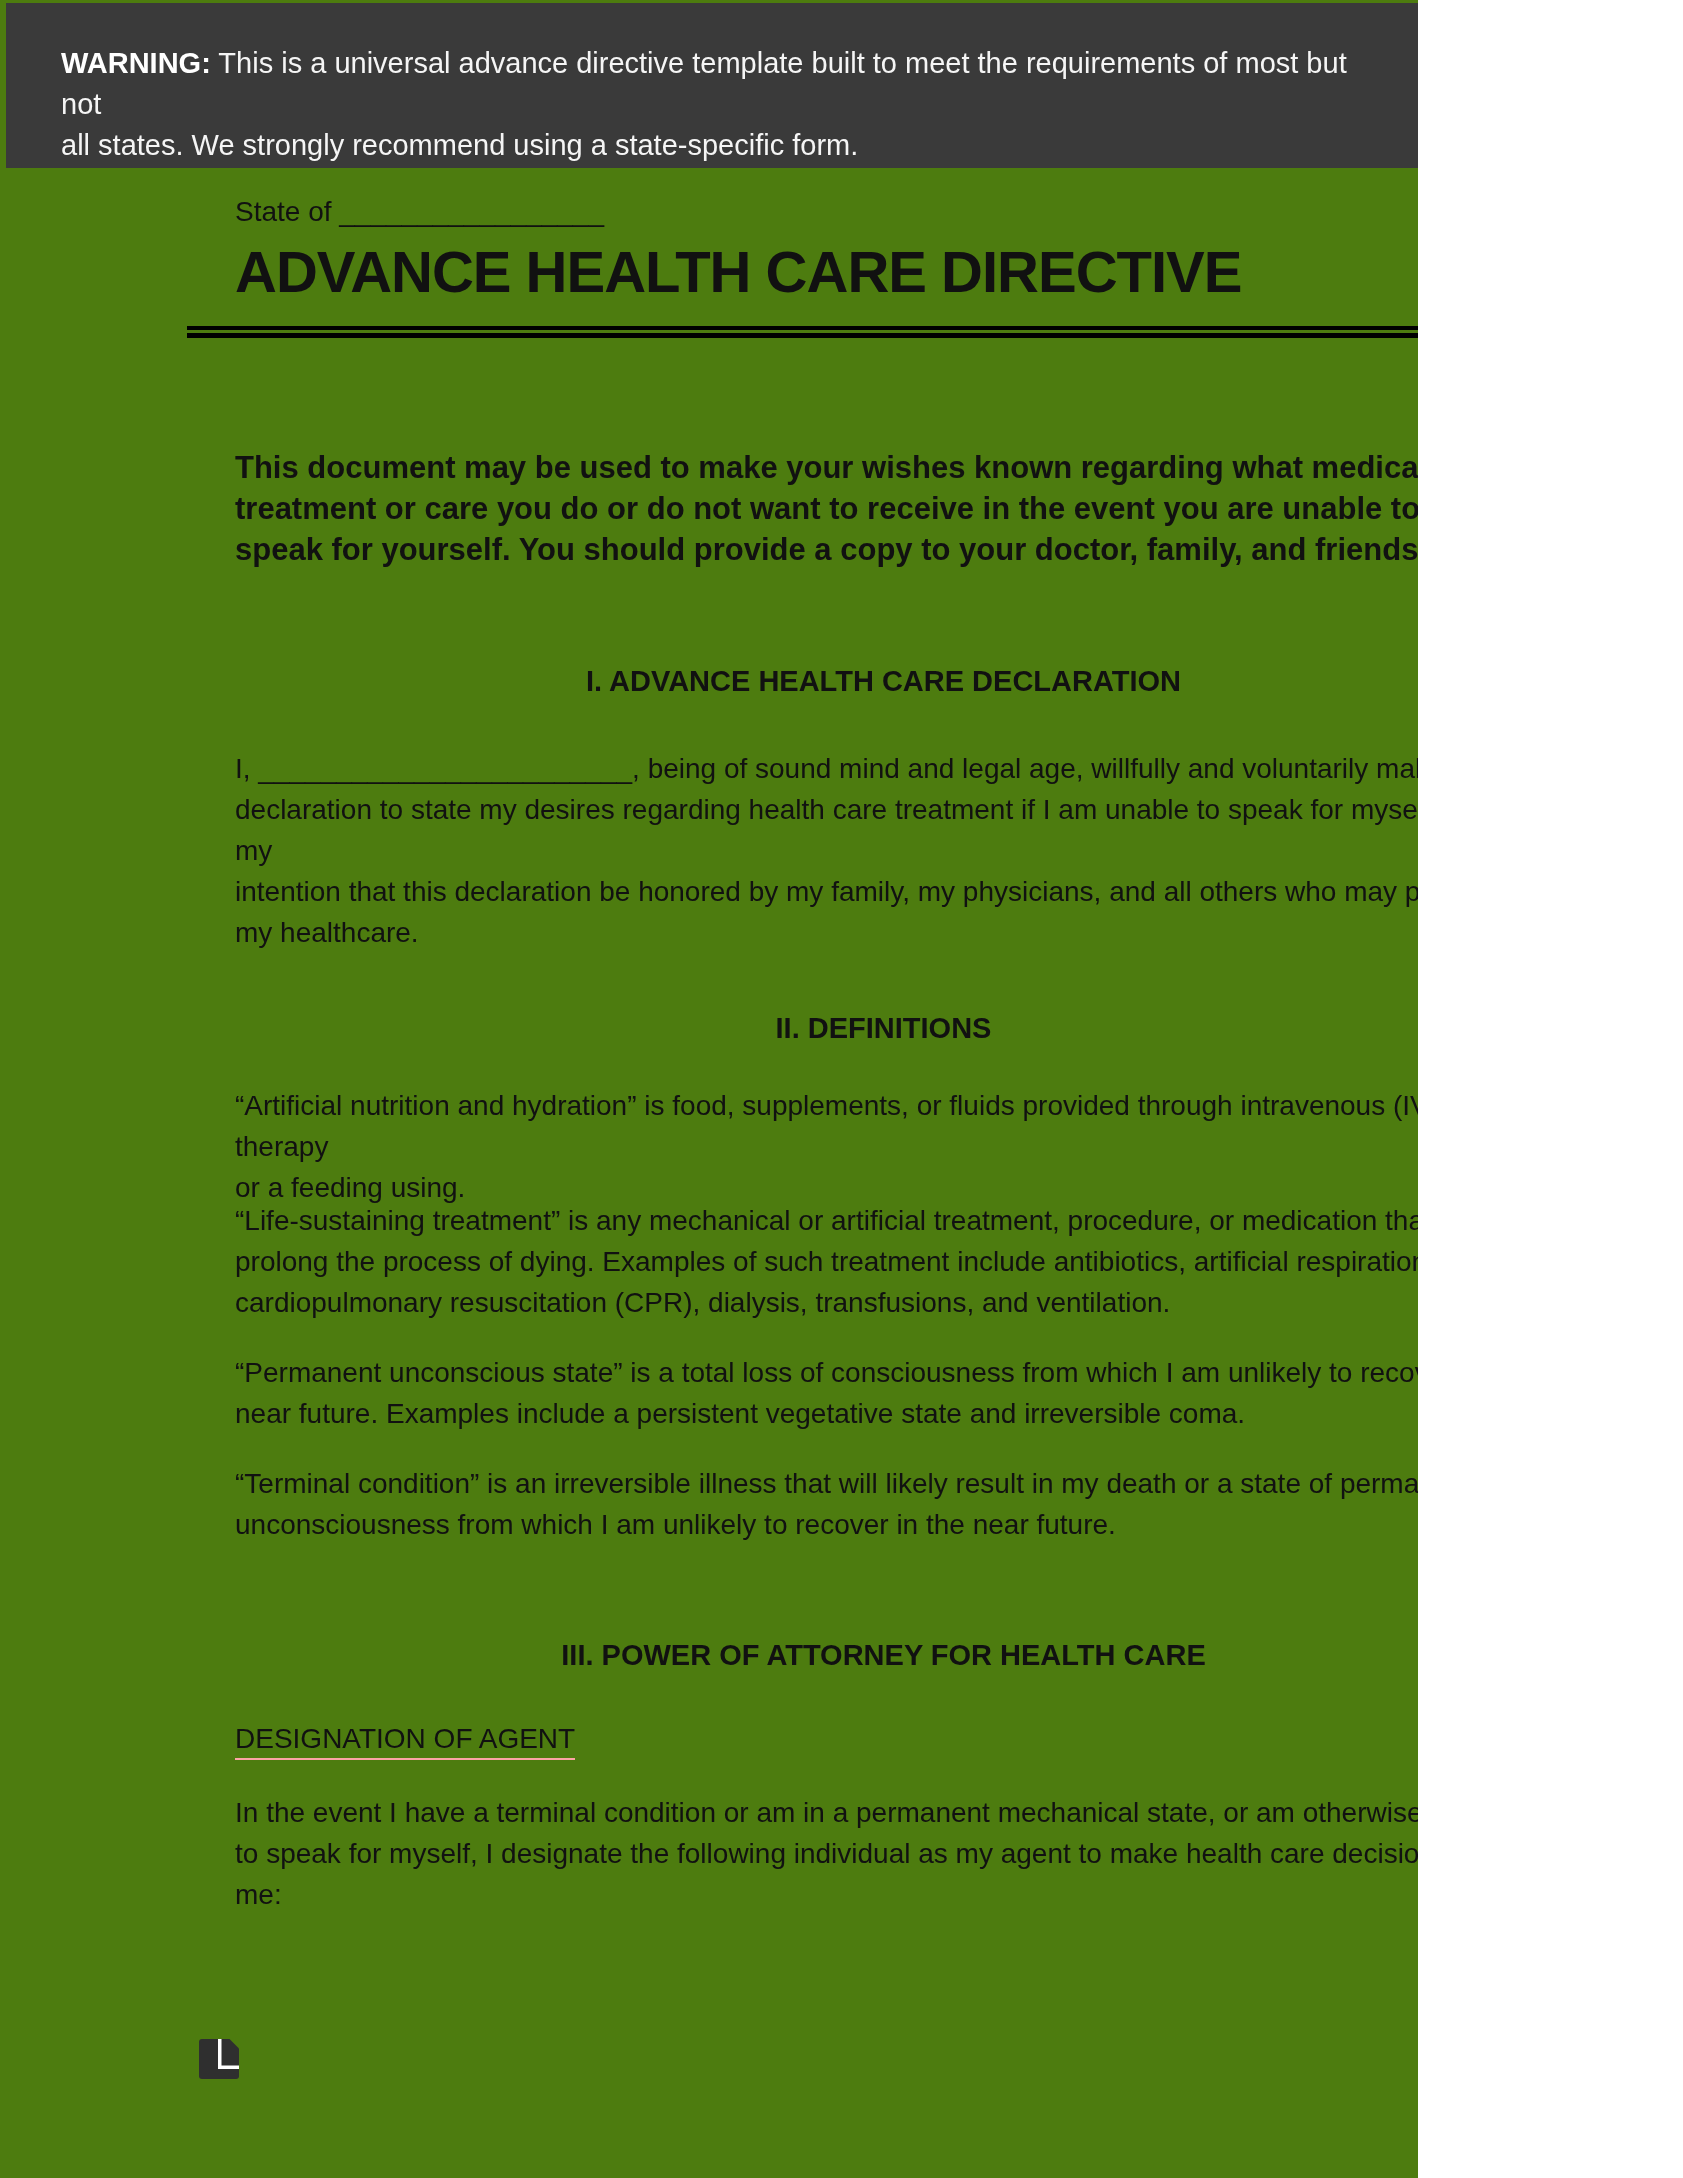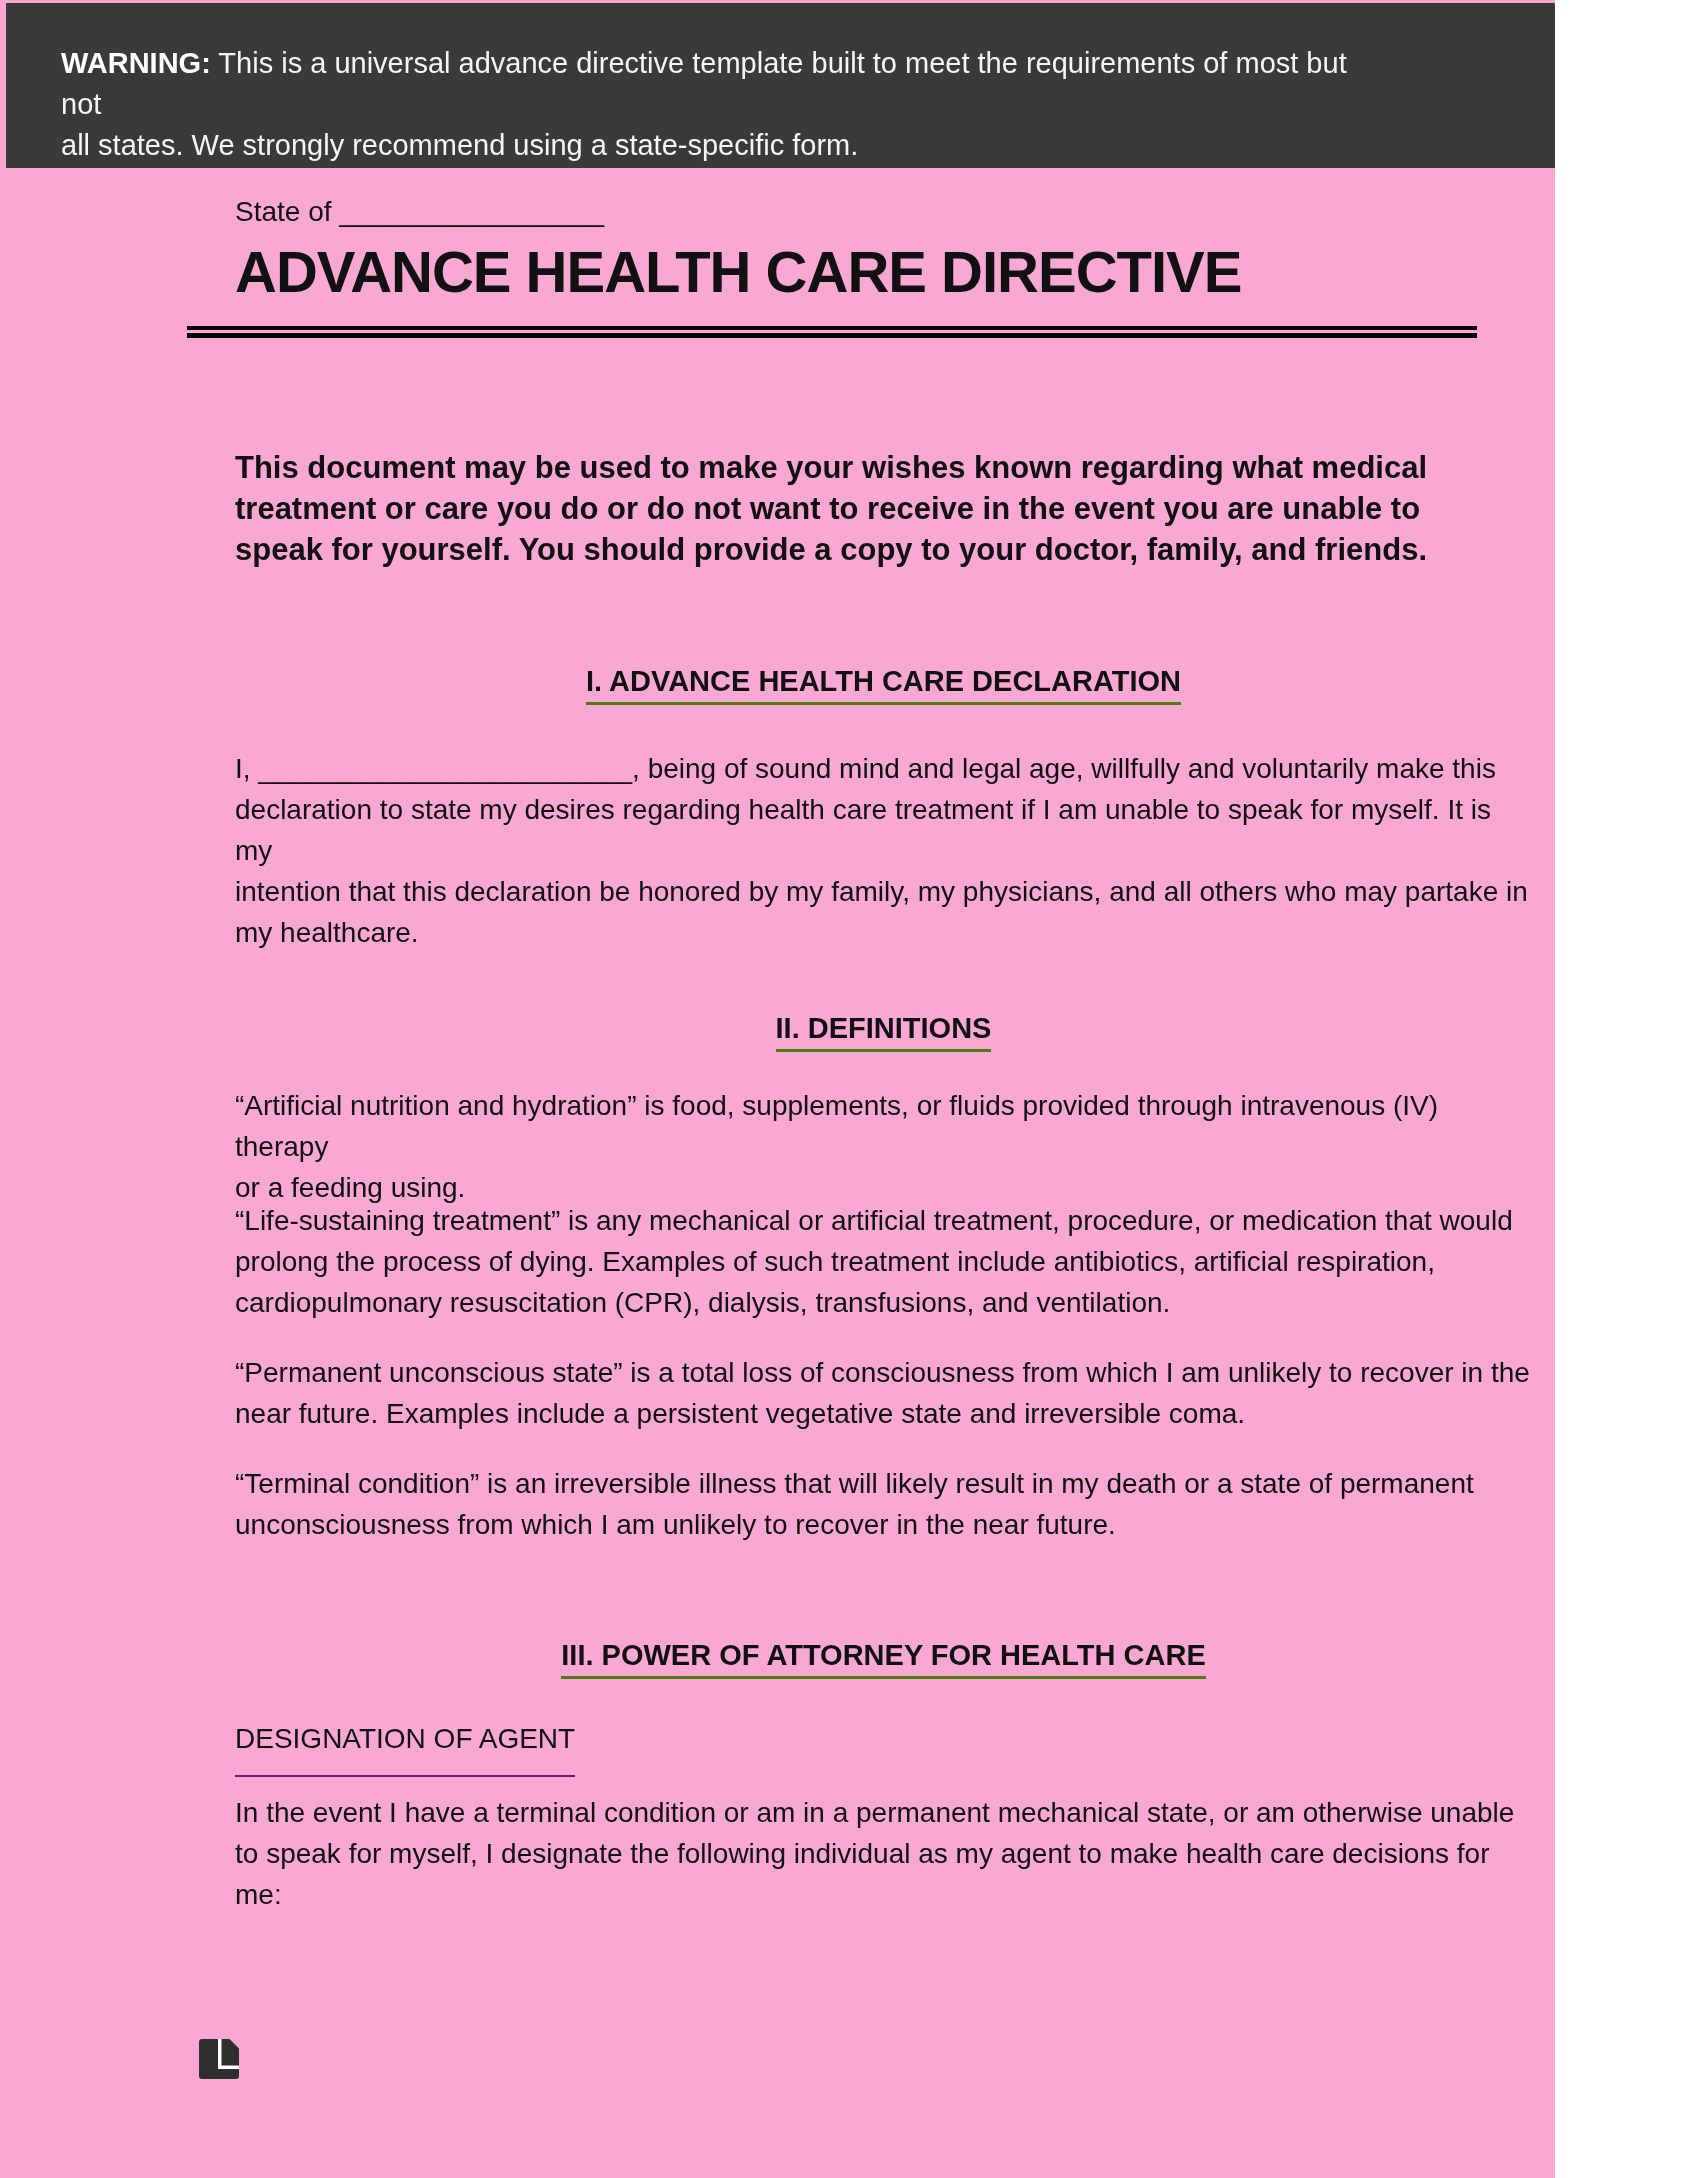--- a/index.html
+++ b/index.html
@@ -1,20 +1,20 @@
 <!DOCTYPE html>
 <html><head>
 <meta charset="utf-8">
 <style>
   html, body { margin: 0; padding: 0; background: #ffffff; }
   .page {
     position: relative;
-    width: 1555px;
+    width: 1418px;
     height: 2178px;
-    background: #f9a8d4;
+    background: #4d7c0f;
     font-family: "Liberation Sans", "DejaVu Sans", sans-serif;
     color: #111111;
     overflow: hidden;
   }
   
   .banner {
     position: absolute;
     top: 3px; left: 6px; right: 0;
     height: 165px;
     background: #3a3a3a;
@@ -85,22 +85,22 @@
   .p-def2  { top: 1352px; }
   .p-def3  { top: 1463px; }
   .p-agent { top: 1792px; }
 
   .subheading {
     top: 1723px;
     font-size: 28px;
   }
   .subheading .sub-u {
     display: inline-block;
-    border-bottom: 2px solid #701a75;
-    padding-bottom: 20px;
+    border-bottom: 2px solid #fca5a5;
+    padding-bottom: 3px;
   }
 
   .logo {
     position: absolute;
     left: 199px;
     top: 2039px;
     width: 40px;
     height: 40px;
   }
 </style>

